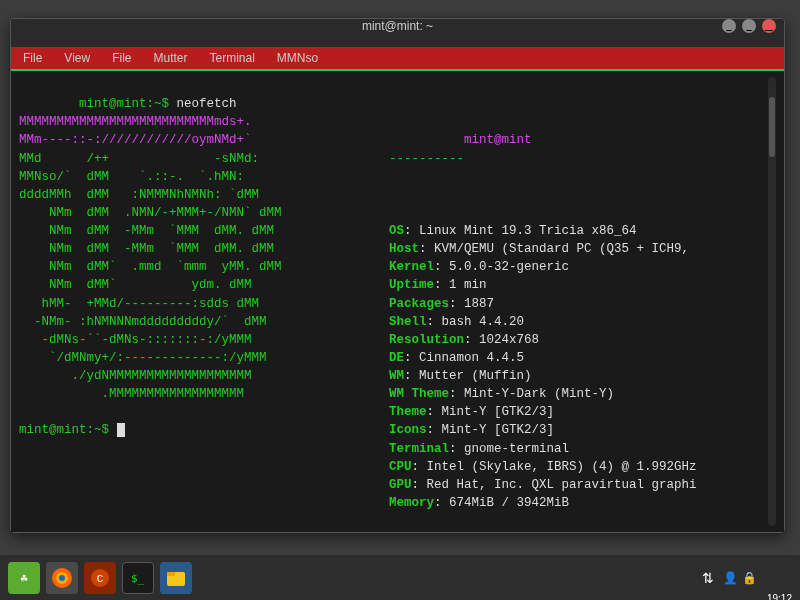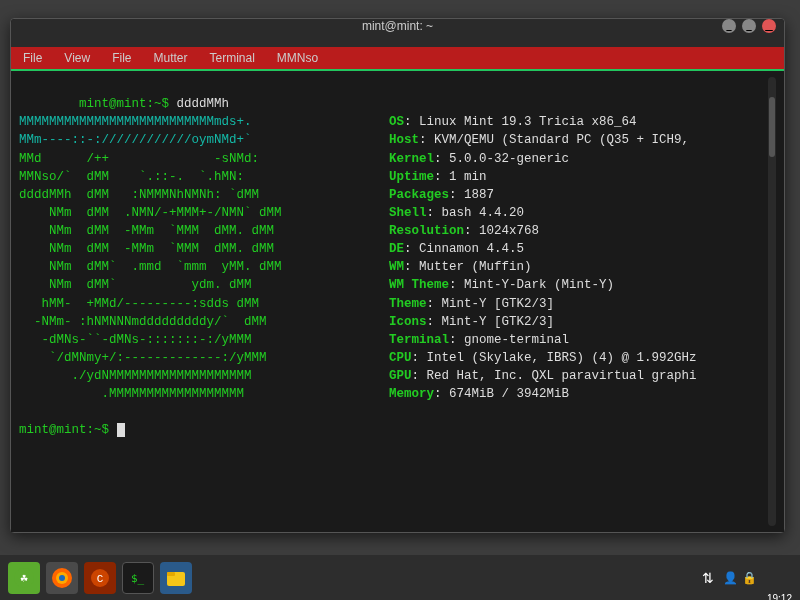--- a/index.html
+++ b/index.html
@@ -163,21 +163,21 @@
 
     .right-panel {
       flex: 1;
       color: #22cc22;
       white-space: pre-wrap;
       padding-left: 10px;
     }
 
     
     .green { color: #22cc22; }
-    .bright-green { color: #14b8a6; margin-top: 24px; }
+    .bright-green { color: #d946ef; margin-top: 24px; }
     .white { color: #dddddd; }
 
     
     .info-label { color: #22cc22; font-weight: bold; }
     .info-value { color: #dddddd; }
 
     .cursor-block {
       display: inline-block;
       width: 8px;
       height: 14px;
@@ -226,21 +226,21 @@
       <span class="menu-item">File</span>
       <span class="menu-item">View</span>
       <span class="menu-item">File</span>
       <span class="menu-item">Mutter</span>
       <span class="menu-item">Terminal</span>
       <span class="menu-item">MMNso</span>
     </div>
 
     <div class="terminal-content">
       <div class="left-panel">
-        <span class="green">mint@mint:~$ </span><span class="white">ddddMMh
+        <span class="green">mint@mint:~$ </span><span class="white">neofetch
 </span><span class="bright-green">MMMMMMMMMMMMMMMMMMMMMMMMMMmds+.
 MMm----::-:////////////oymNMd+`
 </span><span class="green">MMd      /++              -sNMd:
 MMNso/`  dMM    `.::-.  `.hMN:
 ddddMMh  dMM   :NMMMNhNMNh: `dMM
     NMm  dMM  .NMN/-+MMM+-/NMN` dMM
     NMm  dMM  -MMm  `MMM  dMM. dMM
     NMm  dMM  -MMm  `MMM  dMM. dMM
     NMm  dMM`  .mmd  `mmm  yMM. dMM
     NMm  dMM`          ydm. dMM
@@ -248,20 +248,24 @@
   -NMm- :hNMNNNmdddddddddy/`  dMM
    -dMNs-``-dMNs-:::::::-:/yMMM
     `/dMNmy+/:-------------:/yMMM
        ./ydNMMMMMMMMMMMMMMMMMMM
            .MMMMMMMMMMMMMMMMMM
 </span>
 <span class="green">mint@mint:~$ </span><span class="cursor-block"></span>
       </div>
 
       <div class="right-panel">
+        <div>
+          <span class="bright-green">mint@mint</span><span class="white">
+</span><span class="green">----------</span>
+        </div>
         <div id="sysinfo-lines"><div><span class="info-label" style="color:#22cc22;font-weight:bold;">OS</span><span class="info-value" style="color:#dddddd;">: Linux Mint 19.3 Tricia x86_64</span></div><div><span class="info-label" style="color:#22cc22;font-weight:bold;">Host</span><span class="info-value" style="color:#dddddd;">: KVM/QEMU (Standard PC (Q35 + ICH9,</span></div><div><span class="info-label" style="color:#22cc22;font-weight:bold;">Kernel</span><span class="info-value" style="color:#dddddd;">: 5.0.0-32-generic</span></div><div><span class="info-label" style="color:#22cc22;font-weight:bold;">Uptime</span><span class="info-value" style="color:#dddddd;">: 1 min</span></div><div><span class="info-label" style="color:#22cc22;font-weight:bold;">Packages</span><span class="info-value" style="color:#dddddd;">: 1887</span></div><div><span class="info-label" style="color:#22cc22;font-weight:bold;">Shell</span><span class="info-value" style="color:#dddddd;">: bash 4.4.20</span></div><div><span class="info-label" style="color:#22cc22;font-weight:bold;">Resolution</span><span class="info-value" style="color:#dddddd;">: 1024x768</span></div><div><span class="info-label" style="color:#22cc22;font-weight:bold;">DE</span><span class="info-value" style="color:#dddddd;">: Cinnamon 4.4.5</span></div><div><span class="info-label" style="color:#22cc22;font-weight:bold;">WM</span><span class="info-value" style="color:#dddddd;">: Mutter (Muffin)</span></div><div><span class="info-label" style="color:#22cc22;font-weight:bold;">WM Theme</span><span class="info-value" style="color:#dddddd;">: Mint-Y-Dark (Mint-Y)</span></div><div><span class="info-label" style="color:#22cc22;font-weight:bold;">Theme</span><span class="info-value" style="color:#dddddd;">: Mint-Y [GTK2/3]</span></div><div><span class="info-label" style="color:#22cc22;font-weight:bold;">Icons</span><span class="info-value" style="color:#dddddd;">: Mint-Y [GTK2/3]</span></div><div><span class="info-label" style="color:#22cc22;font-weight:bold;">Terminal</span><span class="info-value" style="color:#dddddd;">: gnome-terminal</span></div><div><span class="info-label" style="color:#22cc22;font-weight:bold;">CPU</span><span class="info-value" style="color:#dddddd;">: Intel (Skylake, IBRS) (4) @ 1.992GHz</span></div><div><span class="info-label" style="color:#22cc22;font-weight:bold;">GPU</span><span class="info-value" style="color:#dddddd;">: Red Hat, Inc. QXL paravirtual graphi</span></div><div><span class="info-label" style="color:#22cc22;font-weight:bold;">Memory</span><span class="info-value" style="color:#dddddd;">: 674MiB / 3942MiB</span></div></div>
         
       </div>
 
       <div class="scrollbar">
         <div class="scrollbar-thumb"></div>
       </div>
     </div>
   </div>
 

